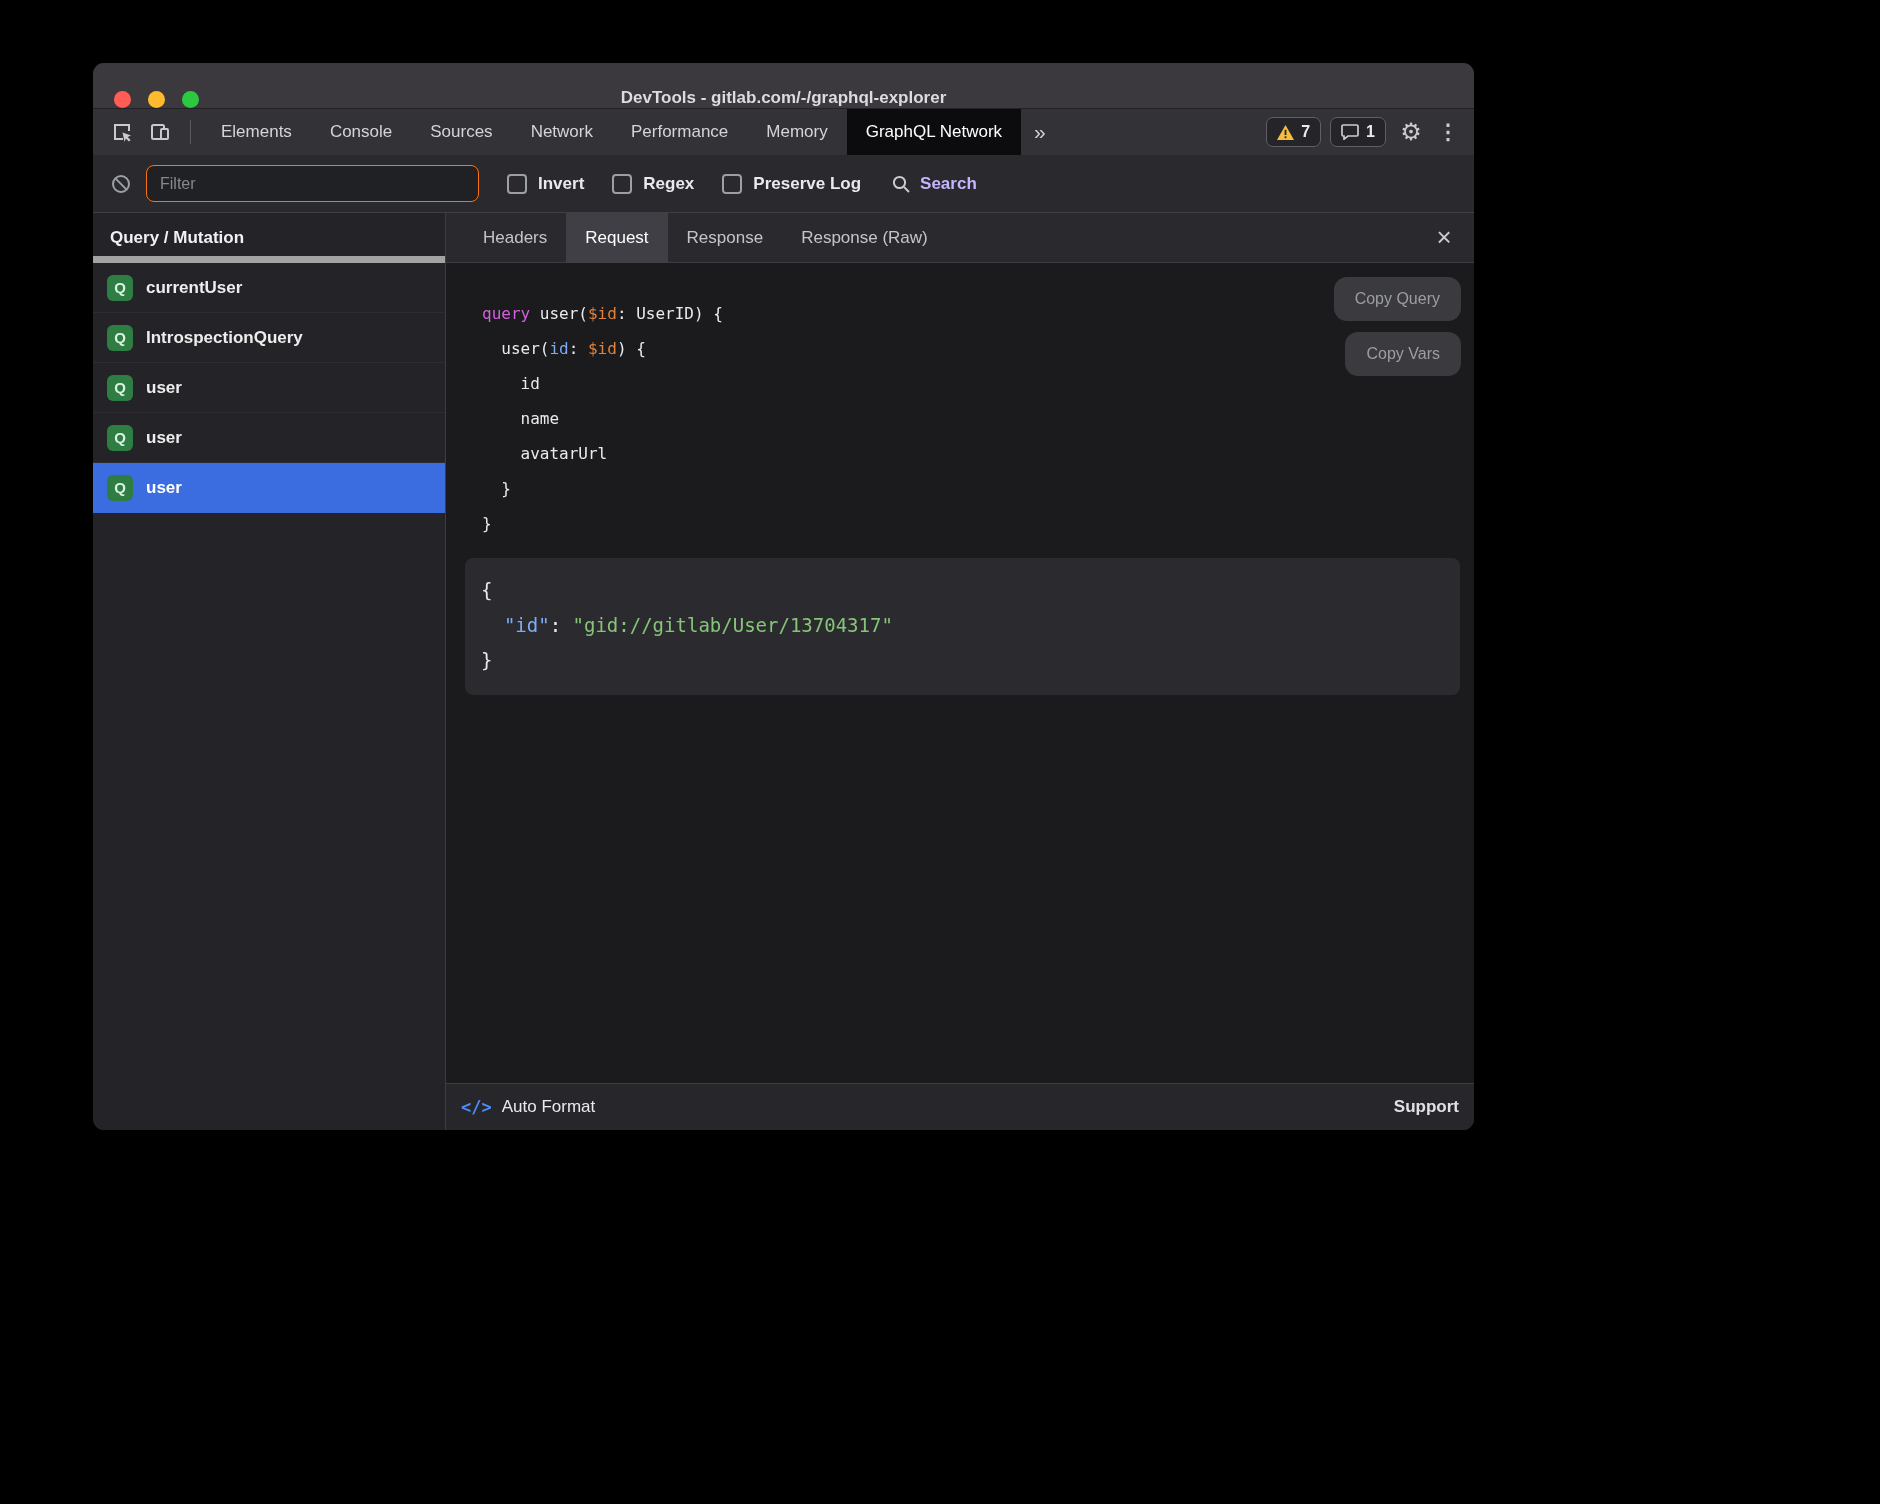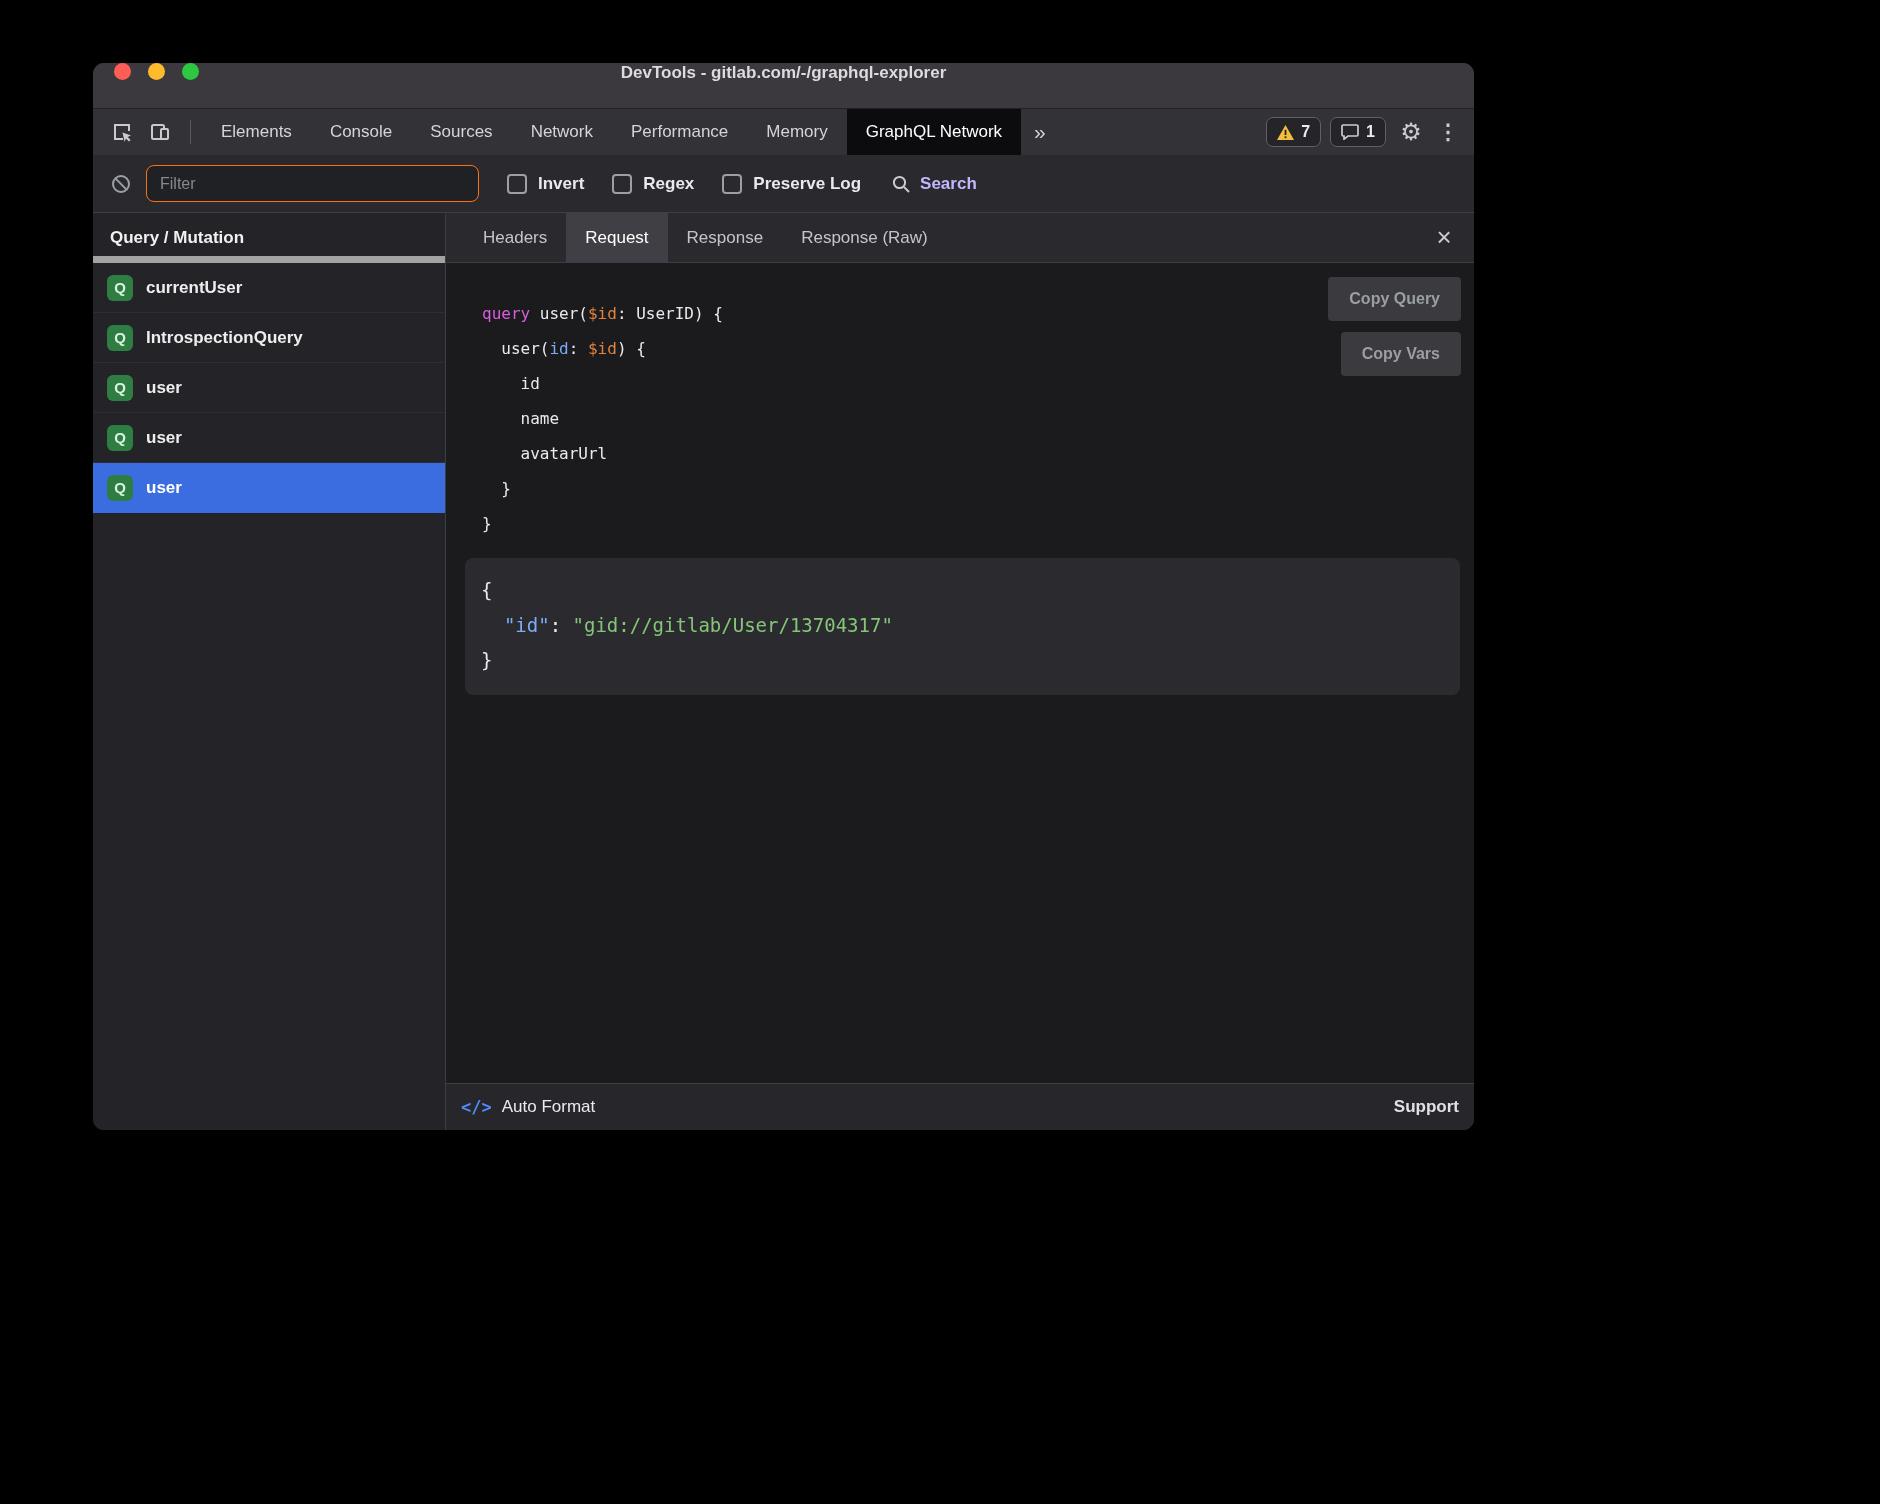--- a/index.html
+++ b/index.html
@@ -3,21 +3,21 @@
 <meta charset="utf-8">
 <style>
   * { margin:0; padding:0; box-sizing:border-box; }
   html,body { width:1880px; height:1504px; background:#000; font-family:"Liberation Sans",sans-serif; position:relative; overflow:hidden; }
 
   .window { position:absolute; left:93px; top:63px; width:1381px; height:1067px;
     background:#242428; border-radius:11px; overflow:hidden; display:flex; flex-direction:column;
     box-shadow:0 24px 70px rgba(0,0,0,.65); }
 
   
-  .titlebar { height:46px; flex:none; background:#3b383e; display:flex; align-items:flex-start; position:relative; border-bottom:1px solid #232126; }
+  .titlebar { height:46px; flex:none; background:#3b383e; display:flex; align-items:flex-end; position:relative; border-bottom:1px solid #232126; }
   .lights { display:flex; gap:17px; padding-left:21px; z-index:2; }
   .light { width:17px; height:17px; border-radius:50%; }
   .light.red { background:#ff5d55; }
   .light.yellow { background:#febb2e; }
   .light.green { background:#2bc840; }
   .titletext { position:absolute; left:0; right:0; text-align:center; color:#dcdcde; font-weight:700; font-size:17px; }
 
   
   .tabbar { height:46px; flex:none; background:#323237; display:flex; align-items:center; padding:0 14px 0 10px; color:#d3d5d8; }
   .tb-icon { width:38px; height:46px; display:flex; align-items:center; justify-content:center; }
@@ -56,22 +56,22 @@
 
   
   .rightpanel { flex:1; display:flex; flex-direction:column; min-width:0; background:#1b1b1e; }
   .subtabs { height:50px; flex:none; background:#2a2a2e; border-bottom:1px solid #3e3e42; display:flex; align-items:center; padding-left:18px; position:relative; }
   .subtab { padding:0 19px; height:50px; line-height:50px; font-size:17px; color:#c3c6c9; white-space:nowrap; }
   .subtab.active { background:#3f3f45; color:#ffffff; }
   .close-btn { position:absolute; right:14px; top:0; height:50px; line-height:48px; font-size:26px; color:#c9cbce; width:32px; text-align:center; }
 
   .content { flex:1; position:relative; overflow:hidden; background:#1b1b1e; }
   .copy-stack { position:absolute; top:14px; right:13px; display:flex; flex-direction:column; align-items:flex-end; gap:11px; }
-  .copy-btn { height:44px; padding:0 21px; border-radius:4px; background:#3a3a3f; color:#9b9fa5;
-    font-size:16px; font-weight:700; border:none; font-family:"Liberation Sans",sans-serif; }
+  .copy-btn { height:44px; padding:0 21px; border-radius:13px; background:#3a3a3f; color:#9b9fa5;
+    font-size:16px; font-weight:400; border:none; font-family:"Liberation Sans",sans-serif; }
 
   .query-code { position:absolute; top:33px; left:36px; font-family:"DejaVu Sans Mono",monospace; font-size:16px; line-height:35px; }
   .code-line { white-space:pre; height:35px; }
   .tok-pl   { color:#e8eaed; }
   .tok-kw   { color:#d55fde; }
   .tok-var  { color:#e0823d; }
   .tok-attr { color:#7cacf8; }
   .tok-str  { color:#85c578; }
 
   .vars-panel { position:absolute; left:19px; right:14px; top:295px; height:137px; background:#2b2b2f; border-radius:8px;

